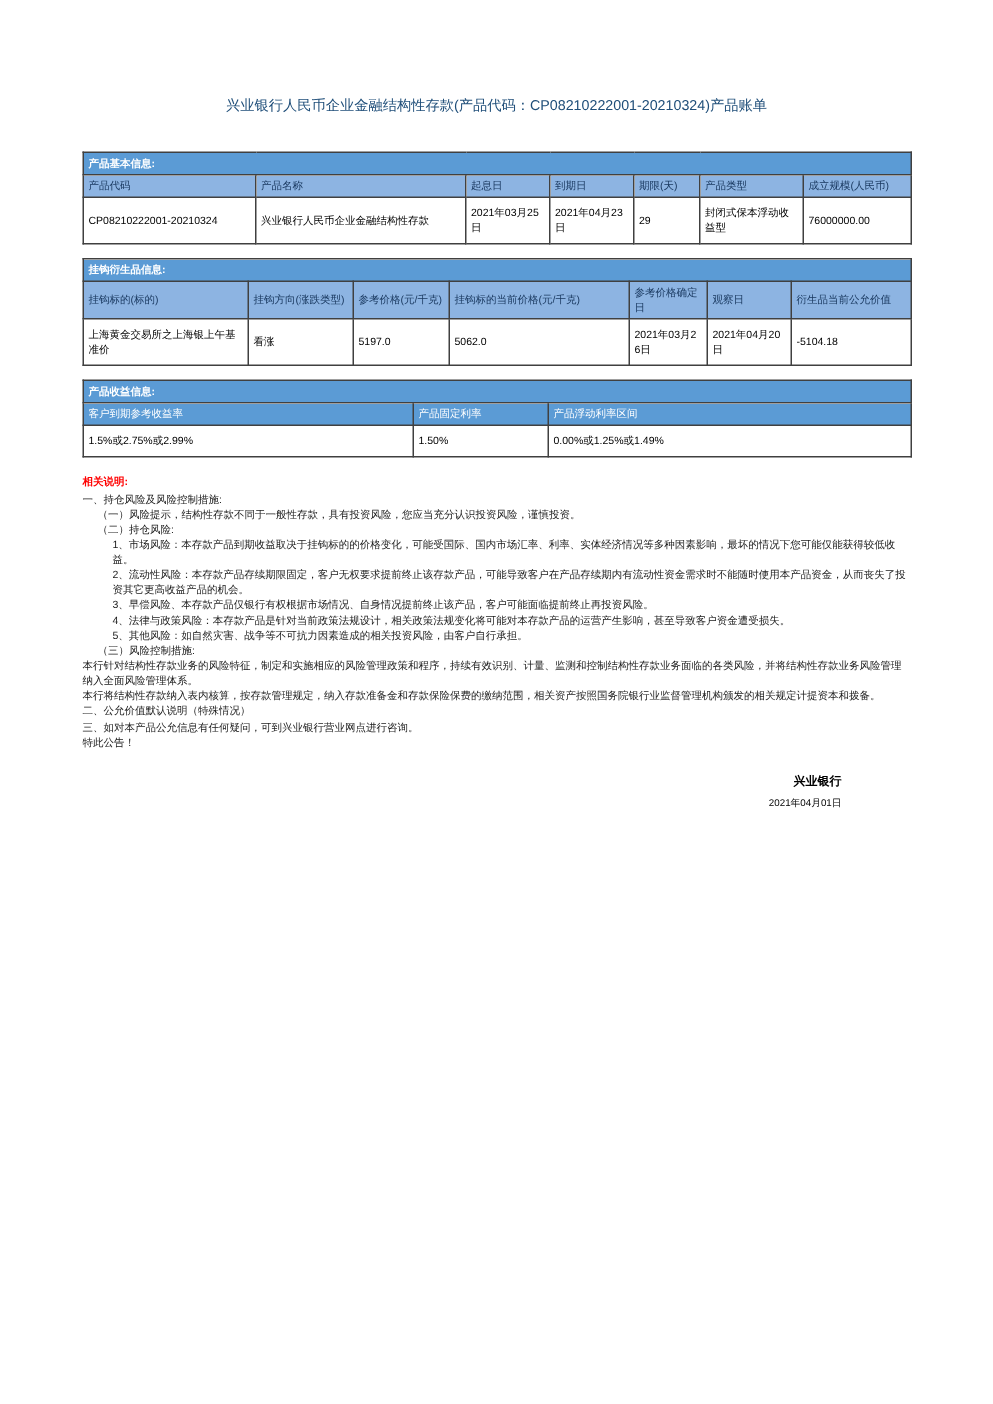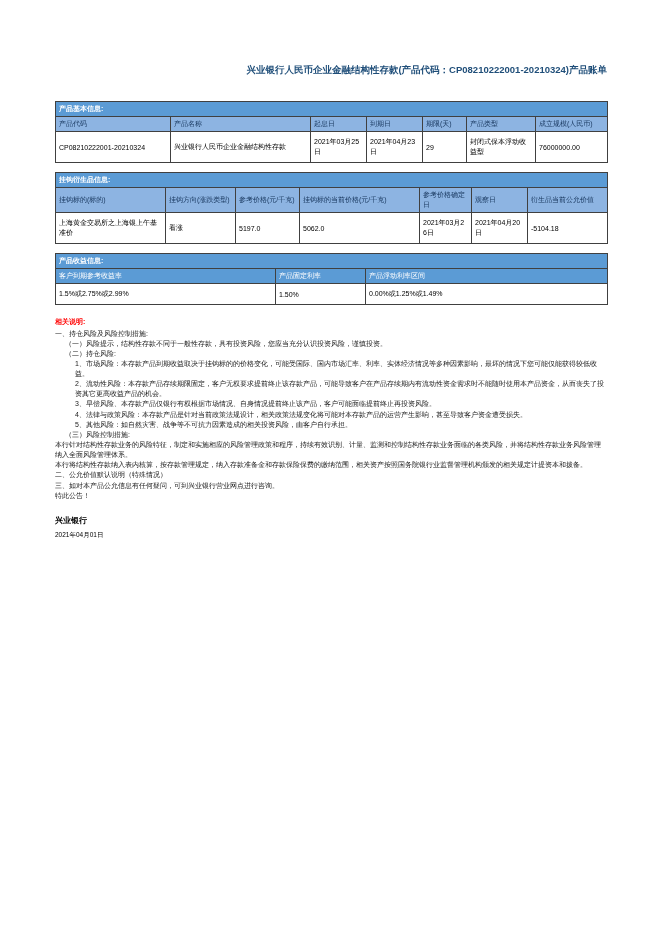--- a/index.html
+++ b/index.html
@@ -9,23 +9,23 @@
     height:936px;
     background:#ffffff;
     font-family:"Liberation Sans","DejaVu Sans",sans-serif;
     color:#000;
     overflow:hidden;
     box-sizing:border-box;
   }
   .content{ margin:0 55px; width:552px; }
   .doc-title{
     padding-top:64px;
-    text-align:right;
+    text-align:center;
     font-size:9.5px;
-    font-weight:bold;
+    font-weight:normal;
     color:#1f4e79;
     margin-bottom:24px;
   }
   table.tbl{
     width:552px;
     border-collapse:collapse;
     table-layout:fixed;
     font-size:7px;
     margin-bottom:9px;
   }
@@ -59,21 +59,21 @@
     font-weight:bold;
     line-height:1.5;
     margin-bottom:1px;
   }
   .note{ line-height:1.45; color:#1a1a1a; }
   .note.l0{ margin-left:0; }
   .note.l1{ margin-left:10px; }
   .note.l2{ margin-left:20px; }
   .footer{
     margin-top:14px;
-    text-align:left;
+    text-align:right;
     padding-right:46px;
   }
   .footer .bank{ font-size:8px; font-weight:bold; }
   .footer .date{ font-size:6.5px; margin-top:5px; }
 </style>
 </head>
 <body>
 
 <div class="page">
   <div class="content">

